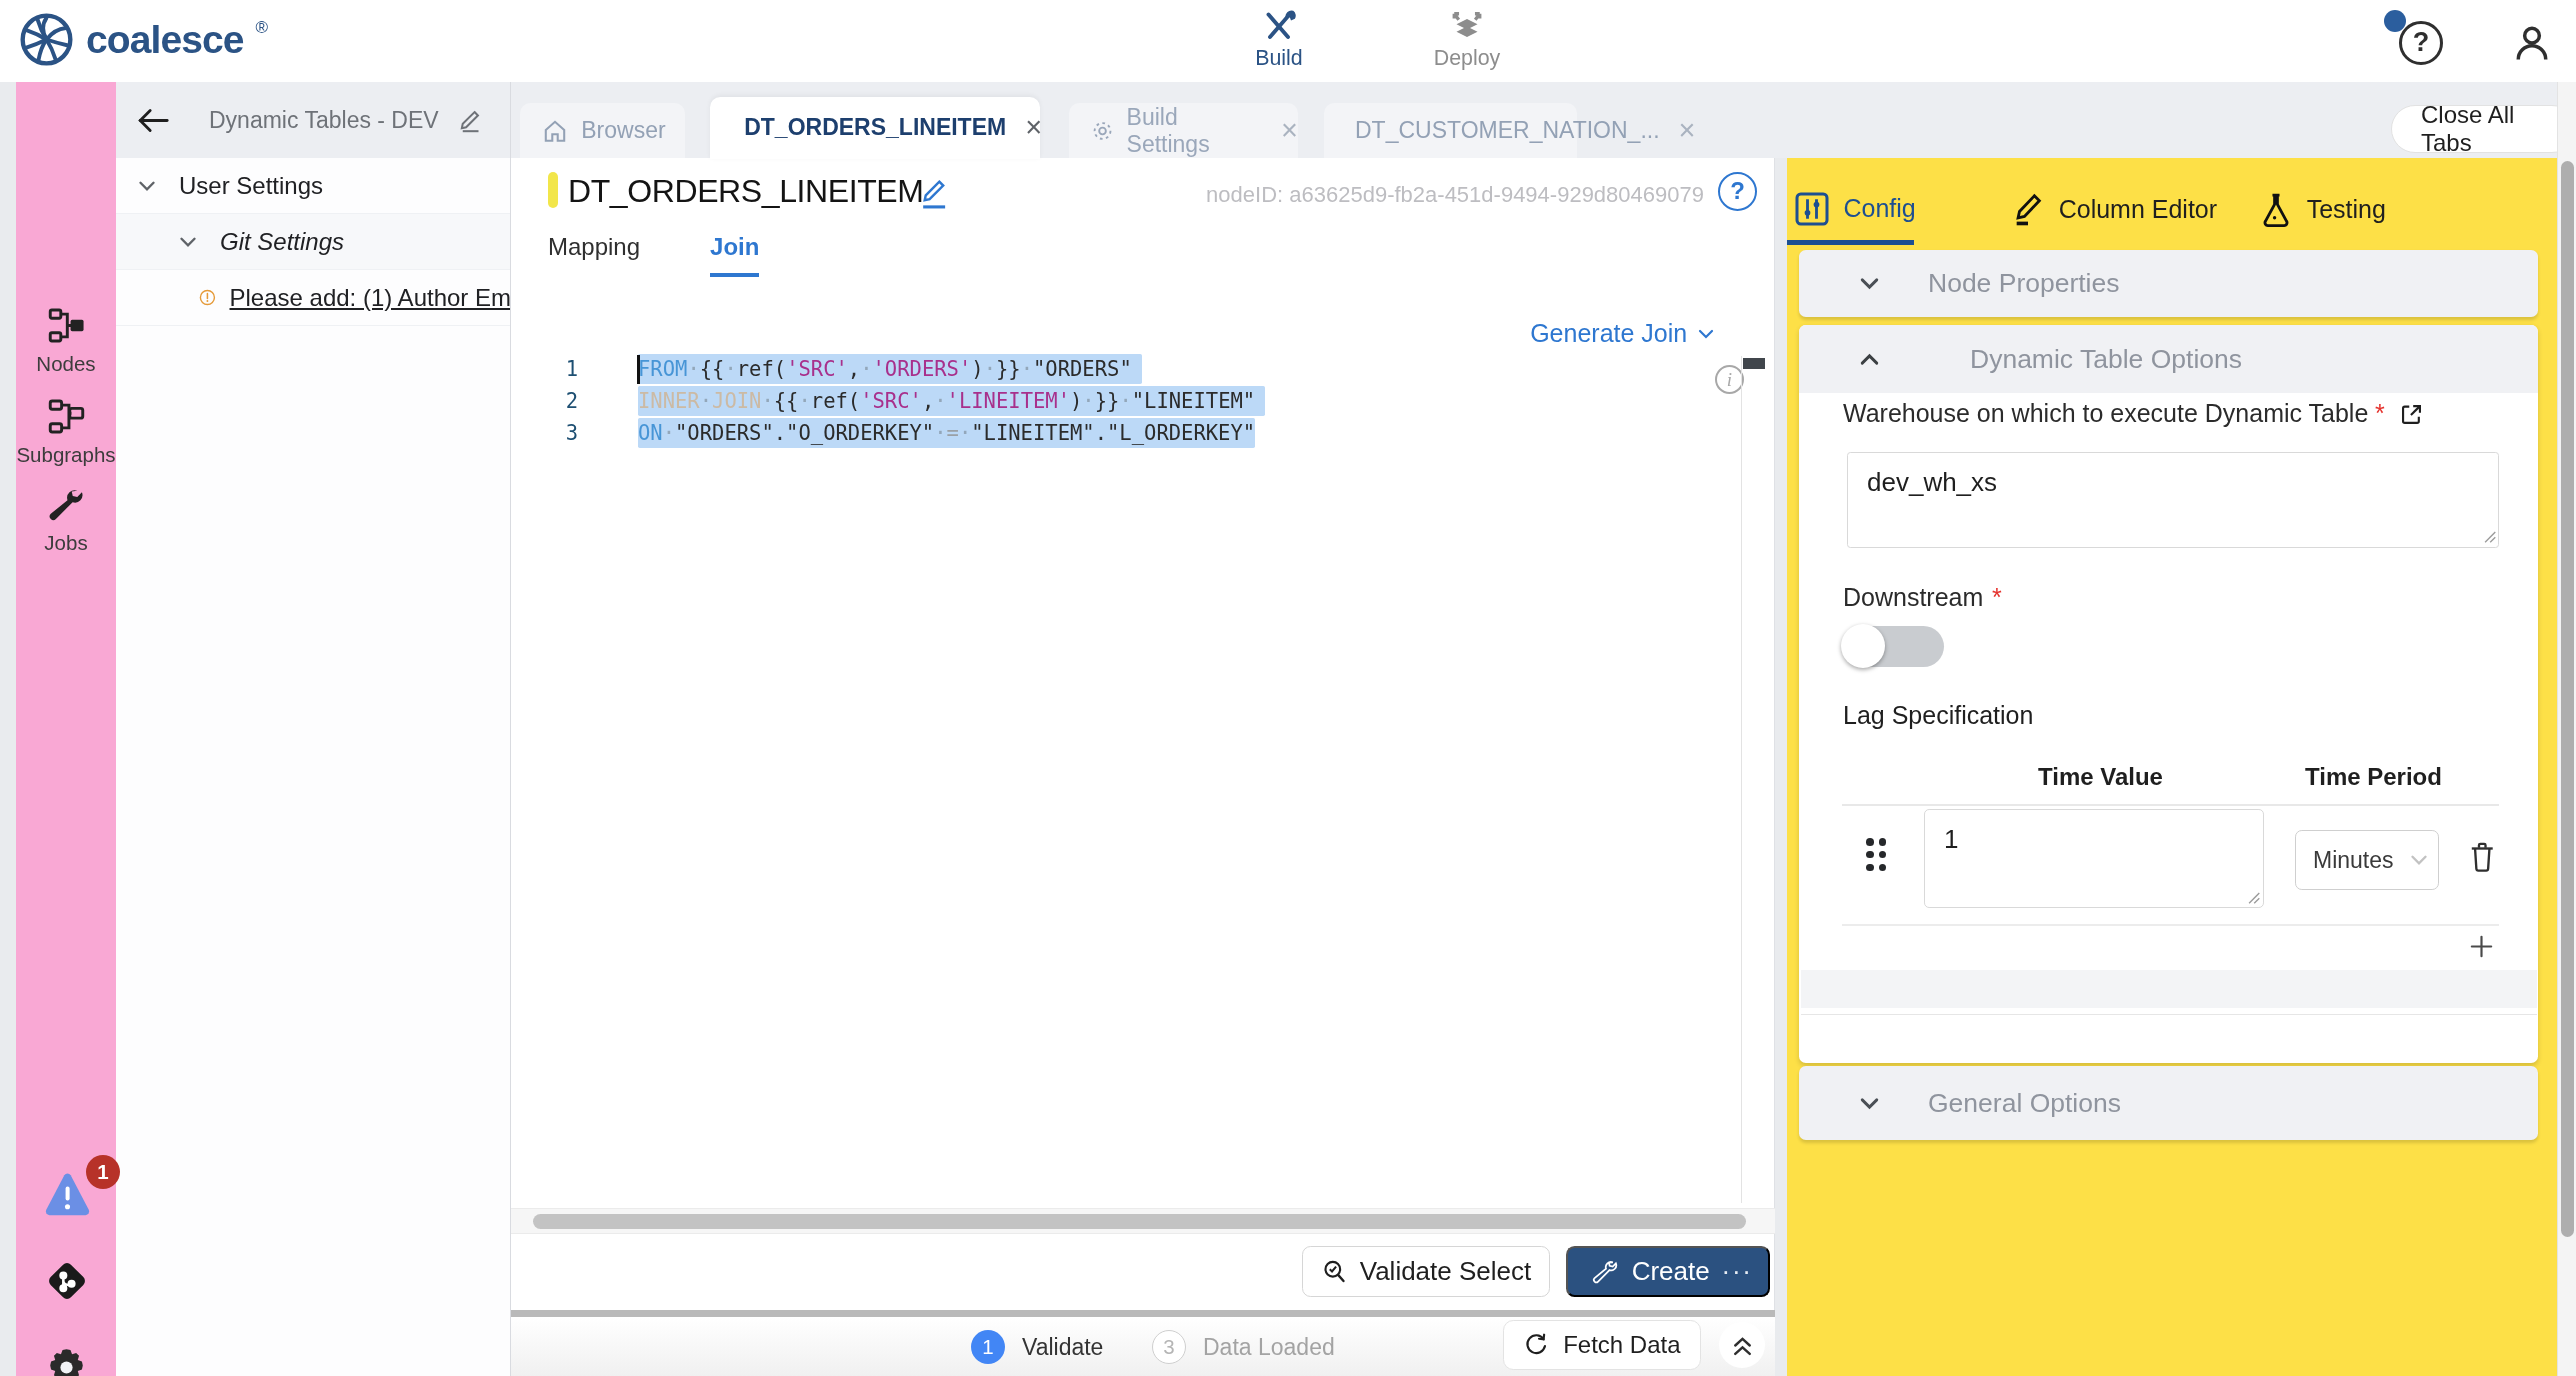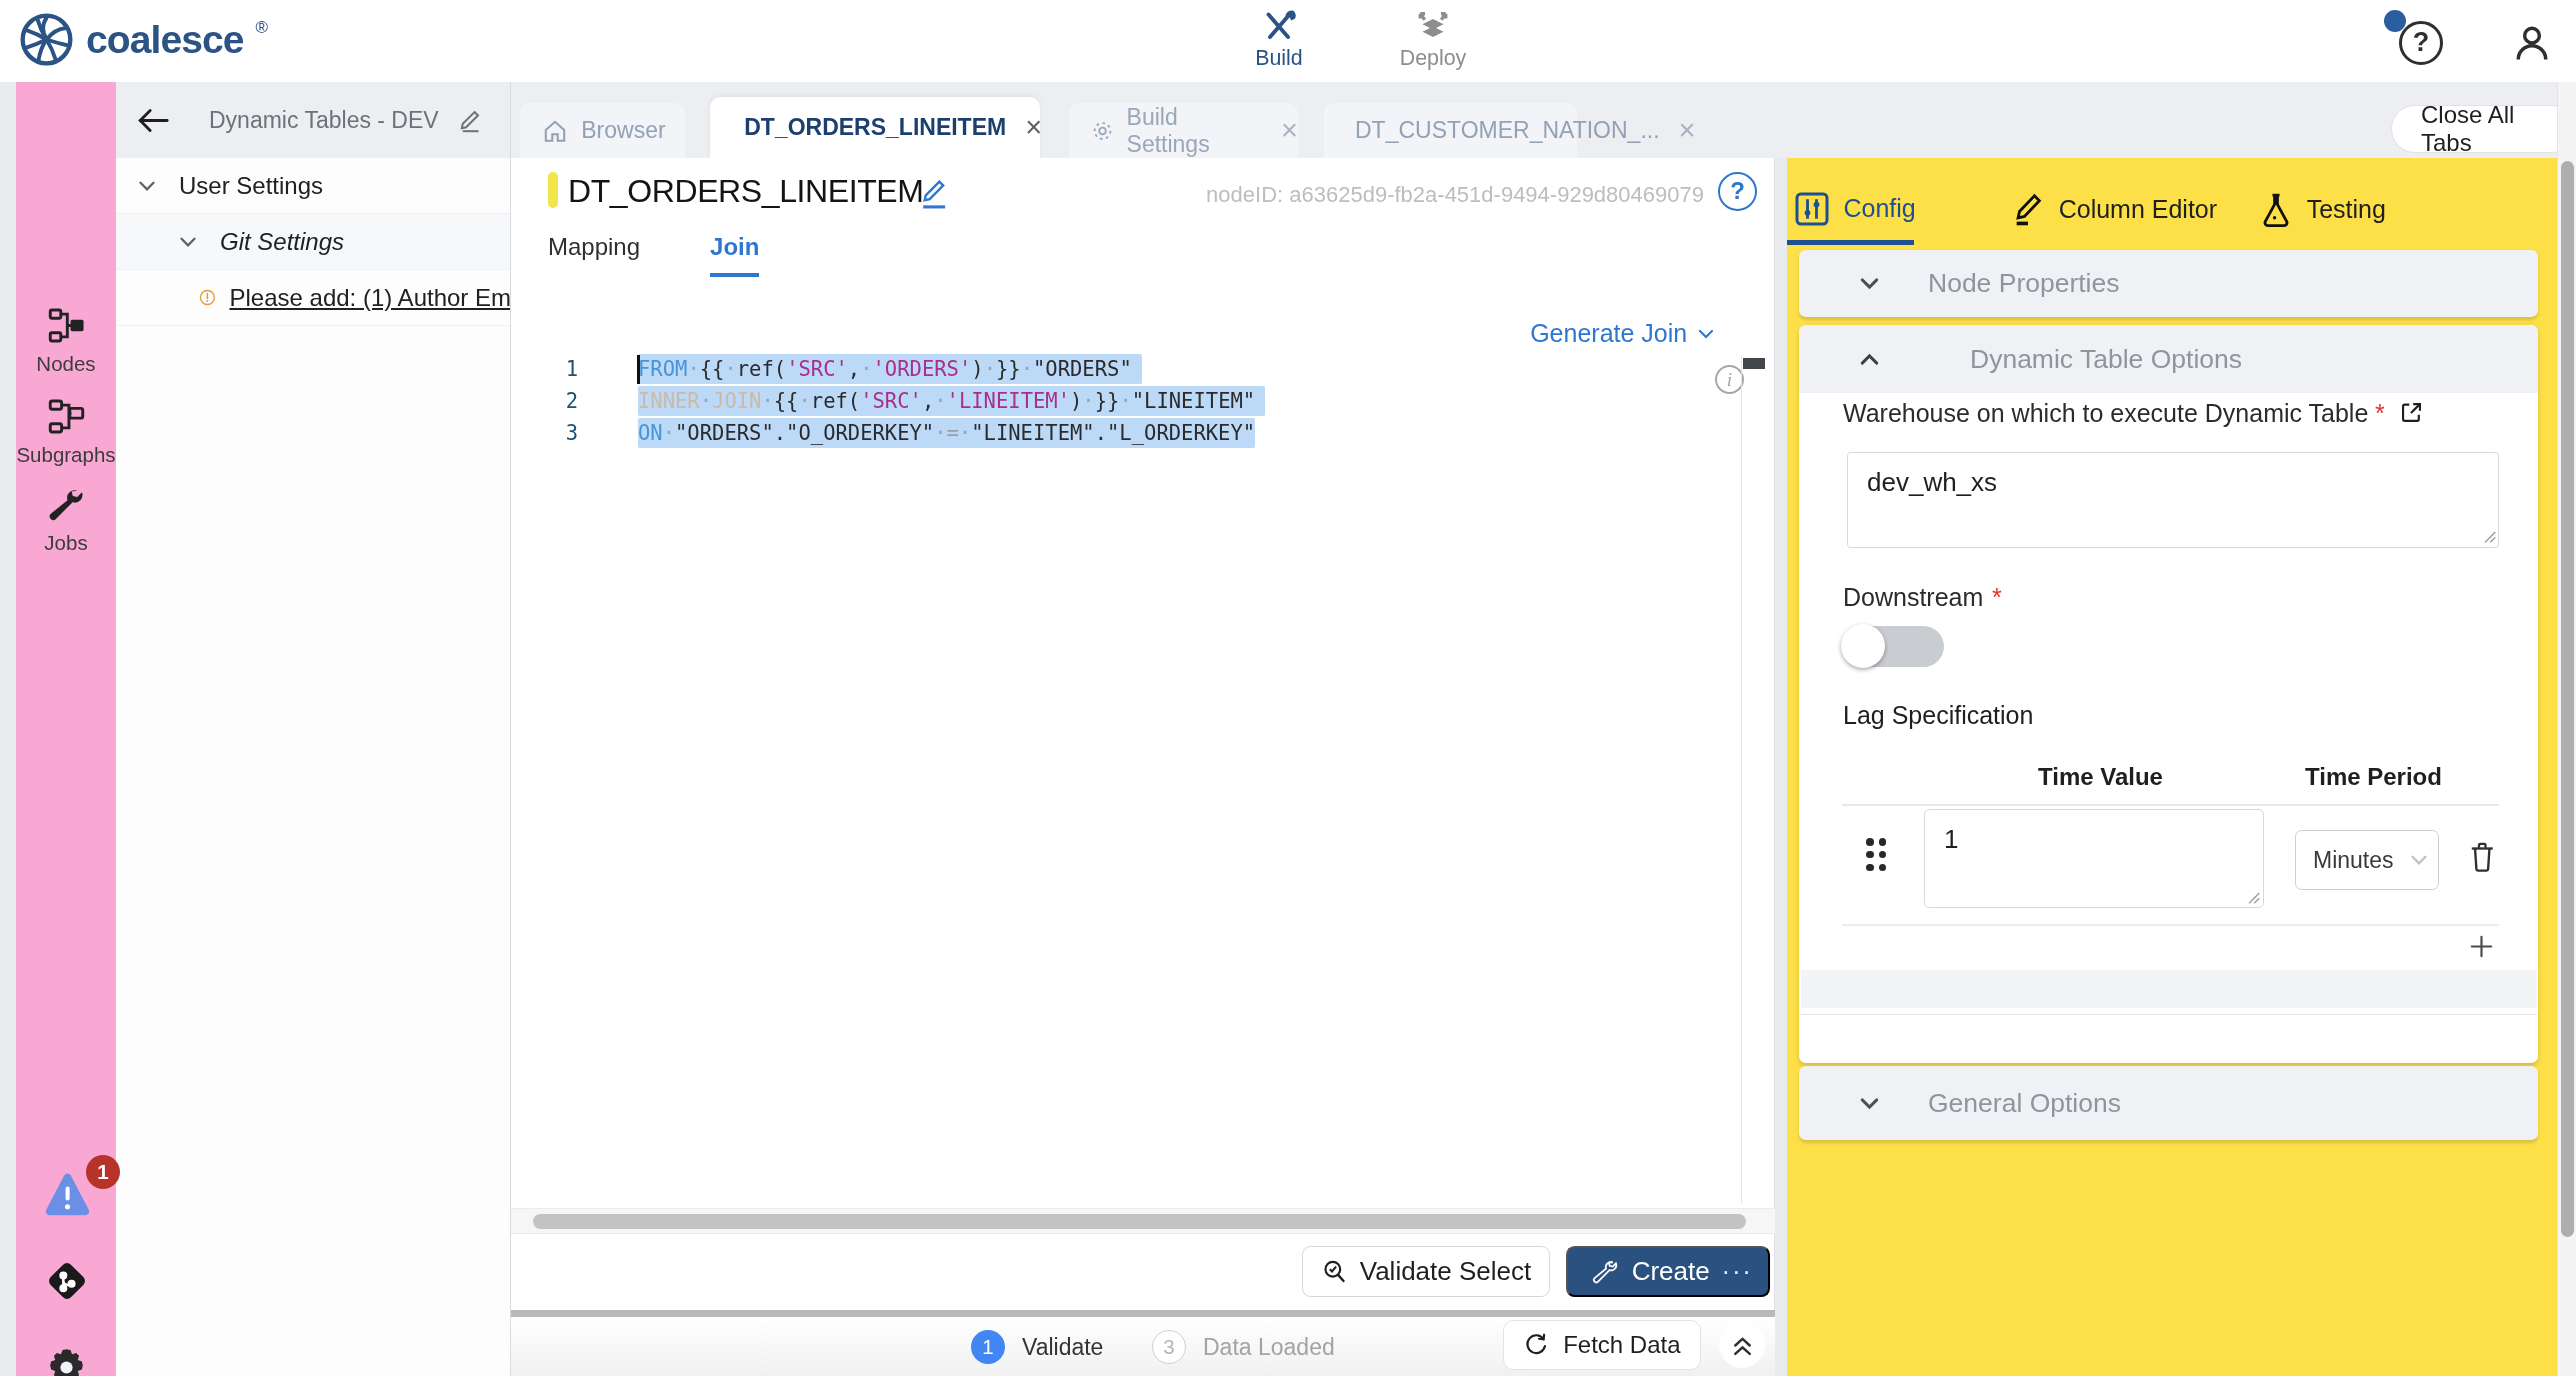--- a/index.html
+++ b/index.html
@@ -4,21 +4,21 @@
 <style>
   * { margin:0; padding:0; box-sizing:border-box; }
   html,body { width:2576px; height:1377px; }
   body { font-family:"Liberation Sans", sans-serif; background:#e9ebee; position:relative; overflow:hidden; }
 
   
   .topbar { position:absolute; left:0; top:0; width:2576px; height:82px; background:#ffffff; z-index:30; }
   .logo { position:absolute; left:19px; top:12px; display:flex; align-items:center; gap:12px; }
   .logo-word { font-size:39px; font-weight:bold; color:#2b5385; letter-spacing:-0.9px; }
   .logo-reg { font-size:17px; color:#2b5385; vertical-align:super; position:relative; top:-12px; }
-  .topnav { position:absolute; left:1232px; top:6.8px; display:flex; gap:60px; }
+  .topnav { position:absolute; left:1232px; top:6.8px; display:flex; gap:94px; }
   .nav-item { display:flex; flex-direction:column; align-items:center; gap:3.4px; width:94px; cursor:pointer; }
   .nav-item .nav-label { font-size:21.4px; }
   .nav-build { color:#2b5385; }
   .nav-build .nav-label { color:#2b5385; font-weight:500; }
   .nav-deploy { color:#8d8d8d; }
   .top-right { position:absolute; right:22px; top:20.5px; display:flex; gap:67px; align-items:center; }
   .help-wrap { position:relative; width:44px; height:44px; }
   .help-circle { width:44px; height:44px; border:3.4px solid #2f2f2f; border-radius:50%; display:flex; align-items:center; justify-content:center; font-size:27px; font-weight:bold; color:#2f2f2f; }
   .help-dot { position:absolute; left:-15.4px; top:-10.3px; width:22px; height:22px; border-radius:50%; background:#2b5e9e; }
 
@@ -122,21 +122,21 @@
   .cfg-underline { position:absolute; left:0px; top:82px; width:127px; height:5.1px; background:#1d4f91; }
   .sec-card { position:absolute; left:12px; width:739px; background:#f0f1f4; border-radius:6.8px; box-shadow:0 2.6px 3.4px rgba(0,0,0,0.14); display:flex; align-items:center; cursor:pointer; }
   .sec-card .sec-chev { margin-left:56px; display:flex; }
   .sec-label { margin-left:44px; font-size:26.5px; color:#8f949e; }
   .card-np { top:92px; height:67px; }
   .card-go { top:908px; height:74px; }
   .sec-dto { position:absolute; left:12px; top:167px; width:739px; height:738px; background:#fff; border-radius:6.8px; box-shadow:0 2.6px 5.1px rgba(0,0,0,0.16); }
   .dto-header { height:68px; background:#f0f1f4; border-radius:6.8px 6.8px 0 0; display:flex; align-items:center; cursor:pointer;gap:42px; }
   .dto-header .sec-chev { margin-left:56px; display:flex; }
 
-  .wh-label { position:absolute; left:44px; top:74px; font-size:25px; color:#2b2b2b; display:flex; align-items:flex-start; gap:6.8px; }
+  .wh-label { position:absolute; left:44px; top:74px; font-size:25px; color:#2b2b2b; display:flex; align-items:flex-end; gap:6.8px; }
   .req { color:#e5332e; font-size:25px; }
   .ext-ico { margin-left:6.8px; display:flex; cursor:pointer; }
   .ta { border:0.9px solid #d9d9d9; border-radius:3.4px; background:#fff; font-family:"Liberation Sans",sans-serif; font-size:26px; color:#1f1f1f; padding:13.7px 19px; resize:none; outline:none; overflow:hidden; }
   .ta-wh { position:absolute; left:48px; top:127px; width:652px; height:96px; }
   .corner { position:absolute; pointer-events:none; }
   .dn-label { position:absolute; left:44px; top:258px; font-size:25px; color:#2b2b2b; display:flex; gap:8.6px; }
   .toggle { position:absolute; left:44px; top:301px; width:101px; height:41px; border-radius:20.5px; background:#c9ccd0; cursor:pointer; }
   .knob { position:absolute; left:-1.7px; top:-1.7px; width:44px; height:44px; border-radius:50%; background:#fff; box-shadow:0 1.7px 4.3px rgba(0,0,0,0.35); }
   .lag-title { position:absolute; left:44px; top:376px; font-size:25px; color:#1f1f1f; }
   .lag-h { position:absolute; top:438px; font-size:24px; font-weight:bold; color:#1f1f1f; }

